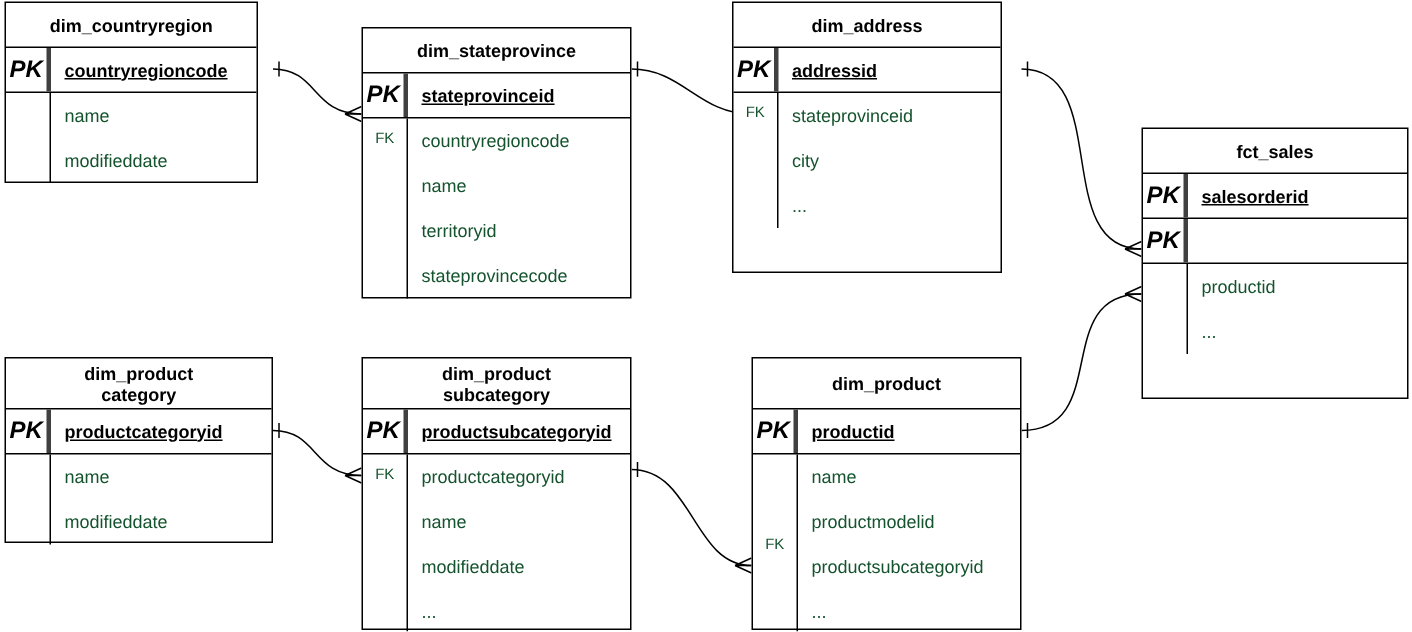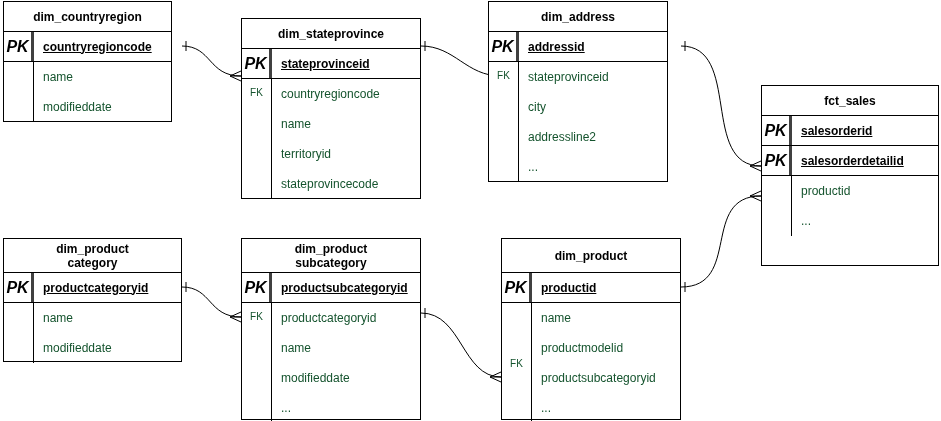--- a/index.html
+++ b/index.html
@@ -195,35 +195,33 @@
         <div class="row key-row">
           <div class="keycol">PK</div>
           <div class="fieldcol pk">addressid</div>
         </div>
       </div>
       <div class="bodyblock">
         <div class="keygutter top-aligned">FK</div>
         <div class="attrs">
           <div class="attr">stateprovinceid</div>
           <div class="attr">city</div>
-          <div class="attr">addressline2</div>
           <div class="attr">...</div>
         </div>
       </div>
     </div>
     <div class="entity" style="left: 761px; top: 61px; width: 178px; height: 181px; margin-top: 24px;">
       <div class="entity-title" style="height: 30px;">fct_sales</div>
       <div class="rows">
         <div class="row key-row">
           <div class="keycol">PK</div>
           <div class="fieldcol pk">salesorderid</div>
         </div>
         <div class="row key-row">
           <div class="keycol">PK</div>
-          <div class="fieldcol pk">salesorderdetailid</div>
         </div>
       </div>
       <div class="bodyblock">
         <div class="keygutter top-aligned"></div>
         <div class="attrs">
           <div class="attr">productid</div>
           <div class="attr">...</div>
         </div>
       </div>
     </div>

